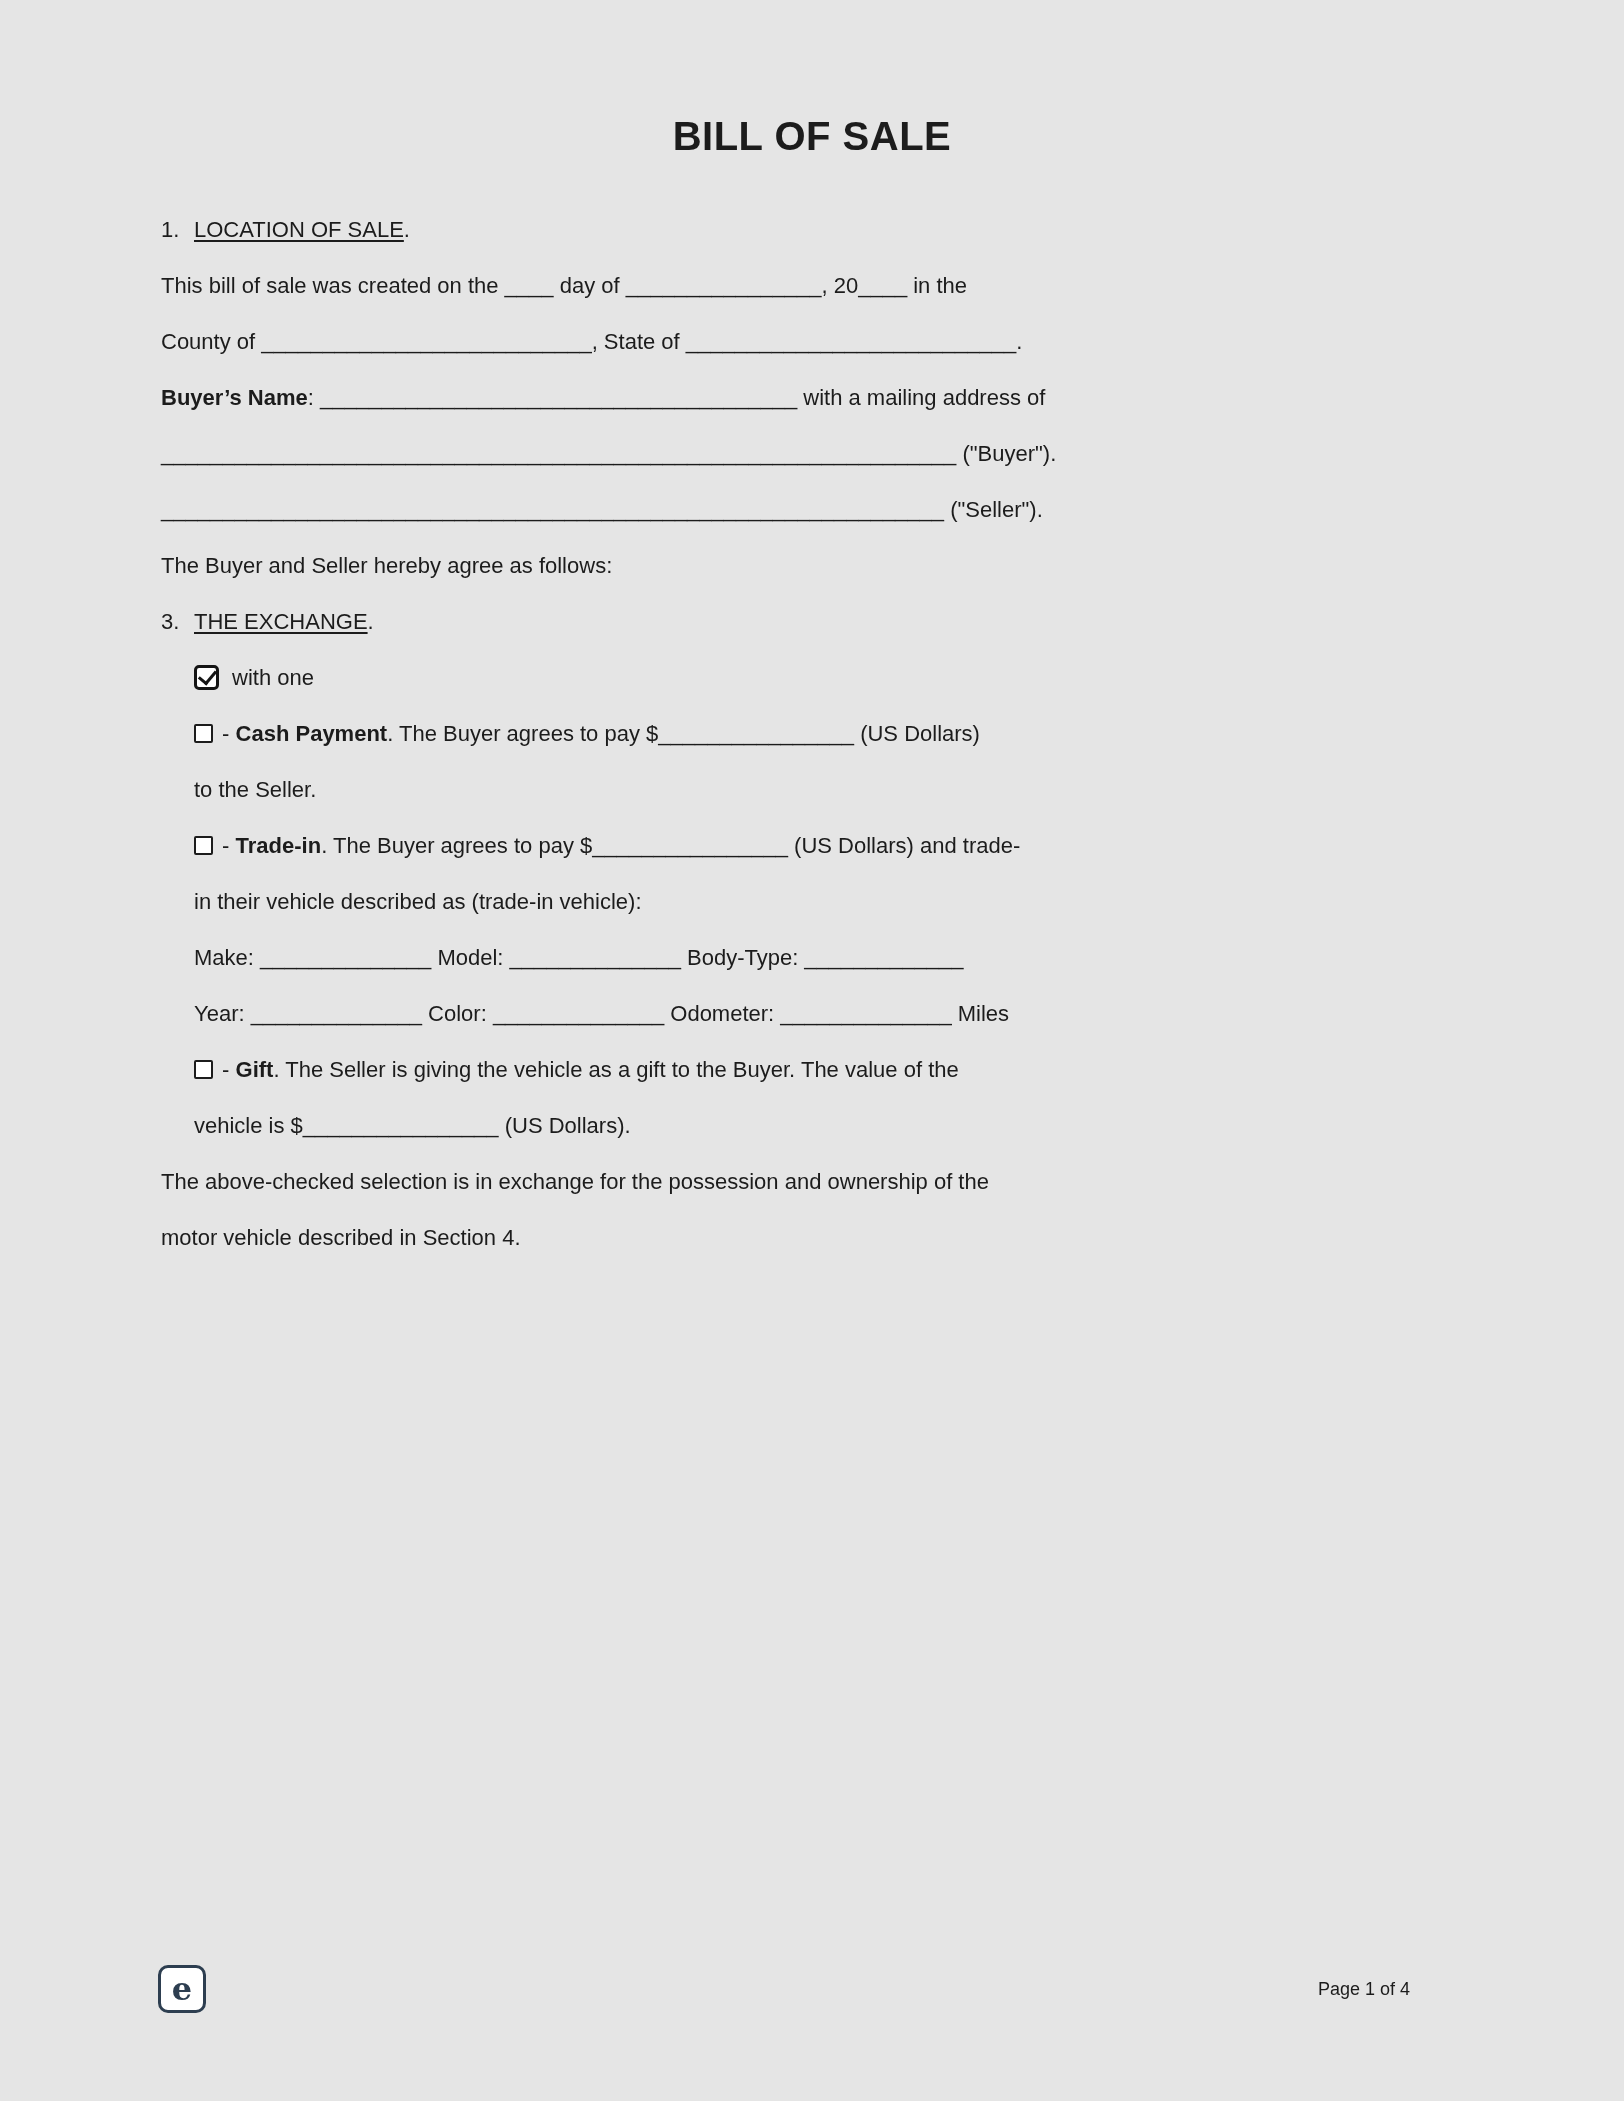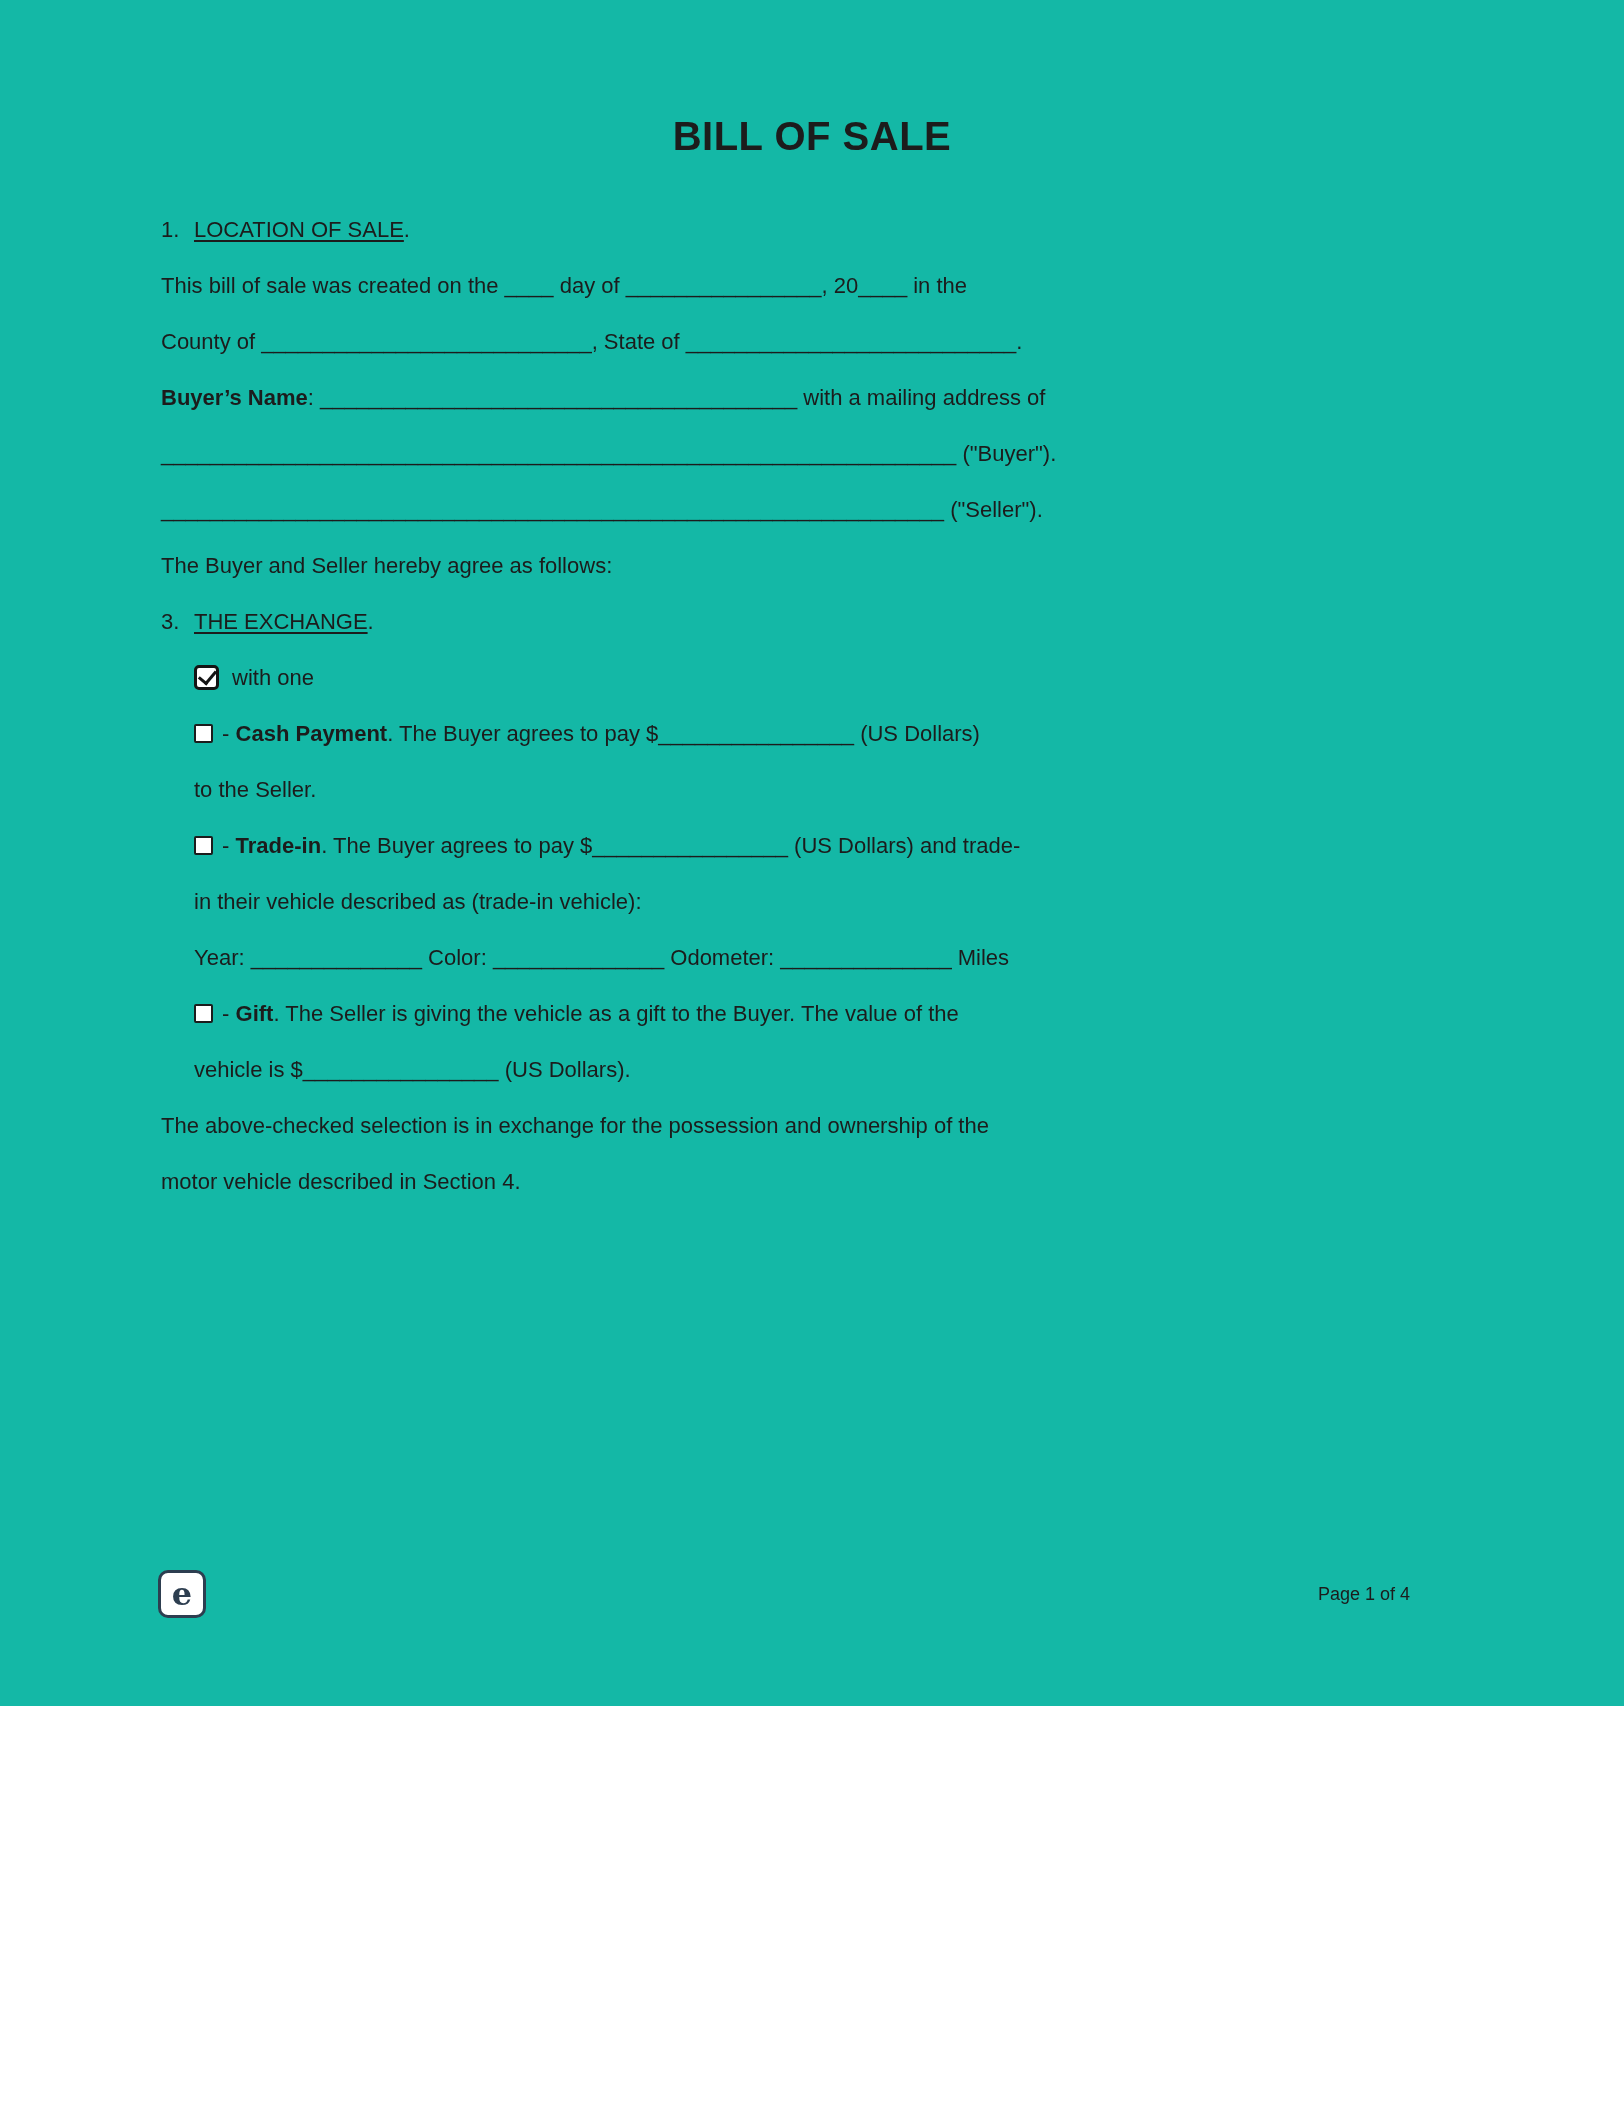--- a/index.html
+++ b/index.html
@@ -1,23 +1,23 @@
 <!DOCTYPE html>
 <html lang="en"><head>
 <meta charset="utf-8">
 <title>Bill of Sale</title>
 <style>
   * { margin:0; padding:0; box-sizing:border-box; }
   html,body { background:#ffffff; }
   .page {
     position:relative;
     width:1624px;
-    height:1706px;
+    height:2101px;
     margin:0 auto;
-    background:#14b8a6;
+    background:#e5e5e5;
     font-family:"Liberation Sans", sans-serif;
     font-size:22px;
     color:#1c1c1c;
     overflow:hidden;
   }
   .content {
     position:absolute;
     top:112px;
     left:145px;
     right:145px;
@@ -121,20 +121,21 @@
 
     <div class="line"><span class="num">3.</span><span class="heading-text">THE EXCHANGE</span><span>.</span></div>
 
     <div class="line indent"><span class="checkbox-checked"></span><span>with one</span></div>
 
     <div class="line indent"><span class="checkbox"></span><span> - </span><strong>Cash Payment</strong><span>. The Buyer agrees to pay $________________ (US Dollars)</span></div>
     <div class="line indent">to the Seller.</div>
 
     <div class="line indent"><span class="checkbox"></span><span> - </span><strong>Trade-in</strong><span>. The Buyer agrees to pay $________________ (US Dollars) and trade-</span></div>
     <div class="line indent">in their vehicle described as (trade-in vehicle):</div>
+    <div class="line indent">Make: ______________ Model: ______________ Body-Type: _____________</div>
     <div class="line indent">Year: ______________ Color: ______________ Odometer: ______________ Miles</div>
 
     <div class="line indent"><span class="checkbox"></span><span> - </span><strong>Gift</strong><span>. The Seller is giving the vehicle as a gift to the Buyer. The value of the</span></div>
     <div class="line indent">vehicle is $________________ (US Dollars).</div>
 
     <div class="line">The above-checked selection is in exchange for the possession and ownership of the</div>
     <div class="line">motor vehicle described in Section 4.</div>
 
   </div>
 

